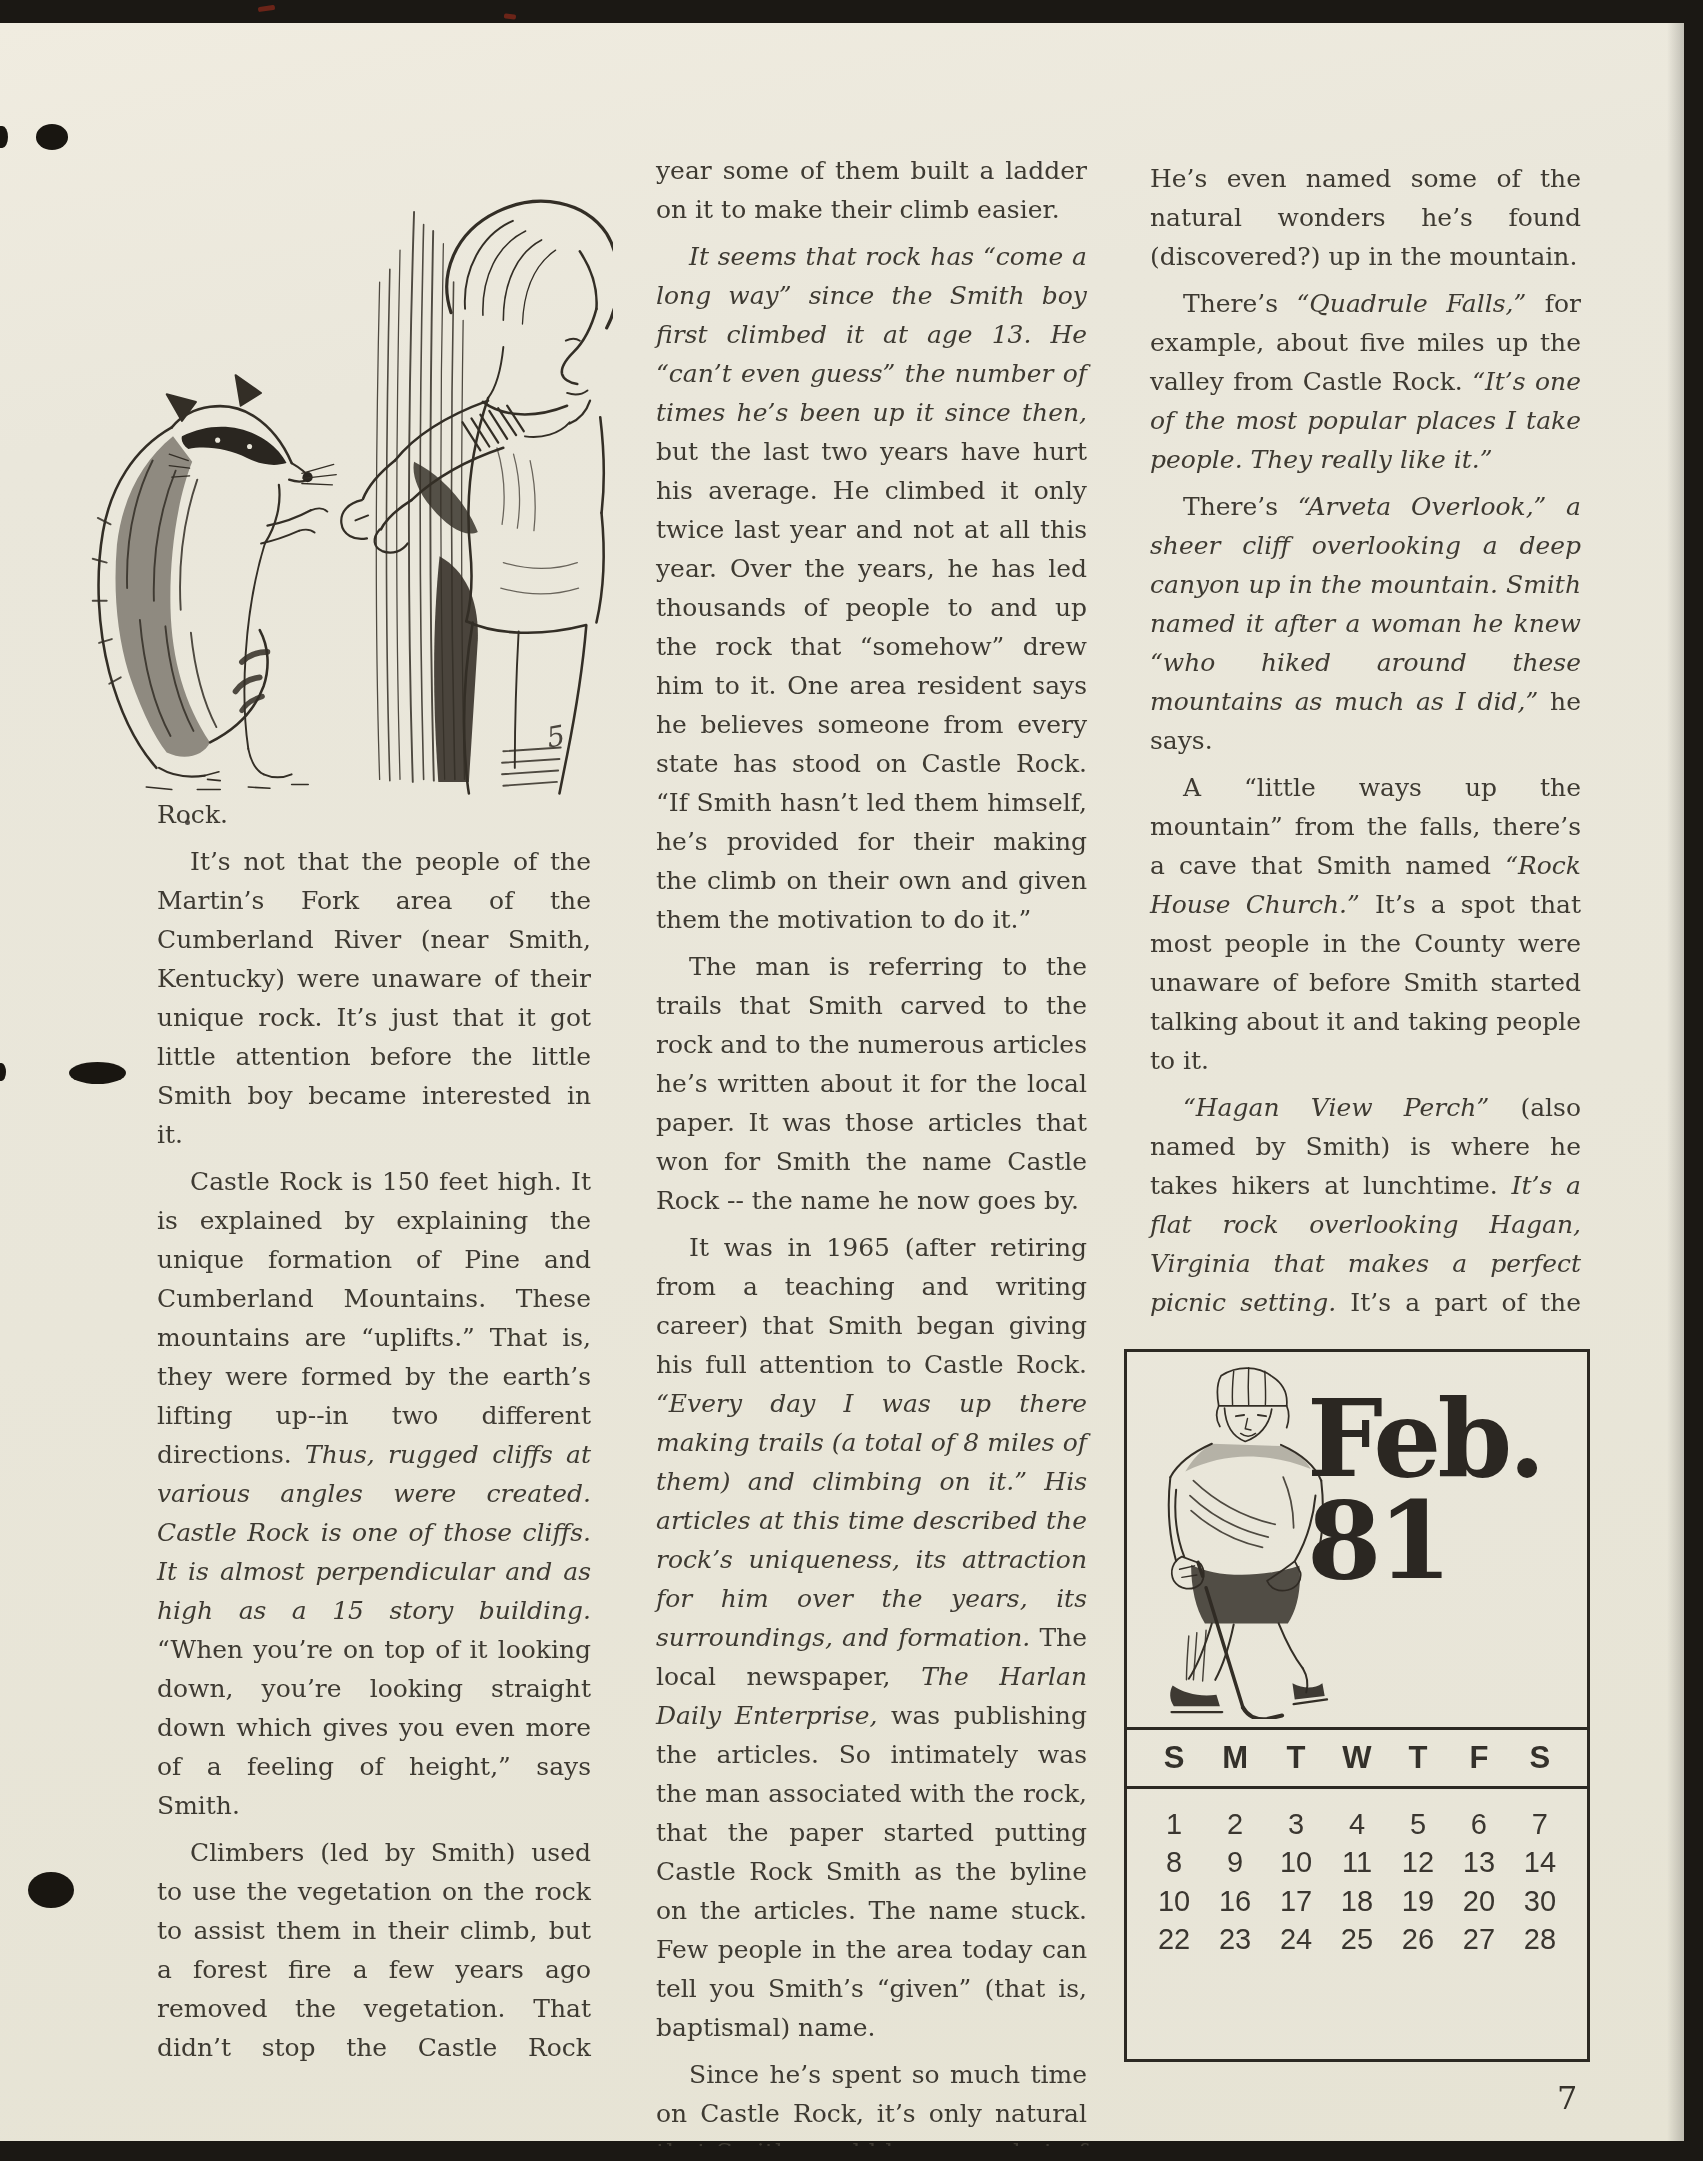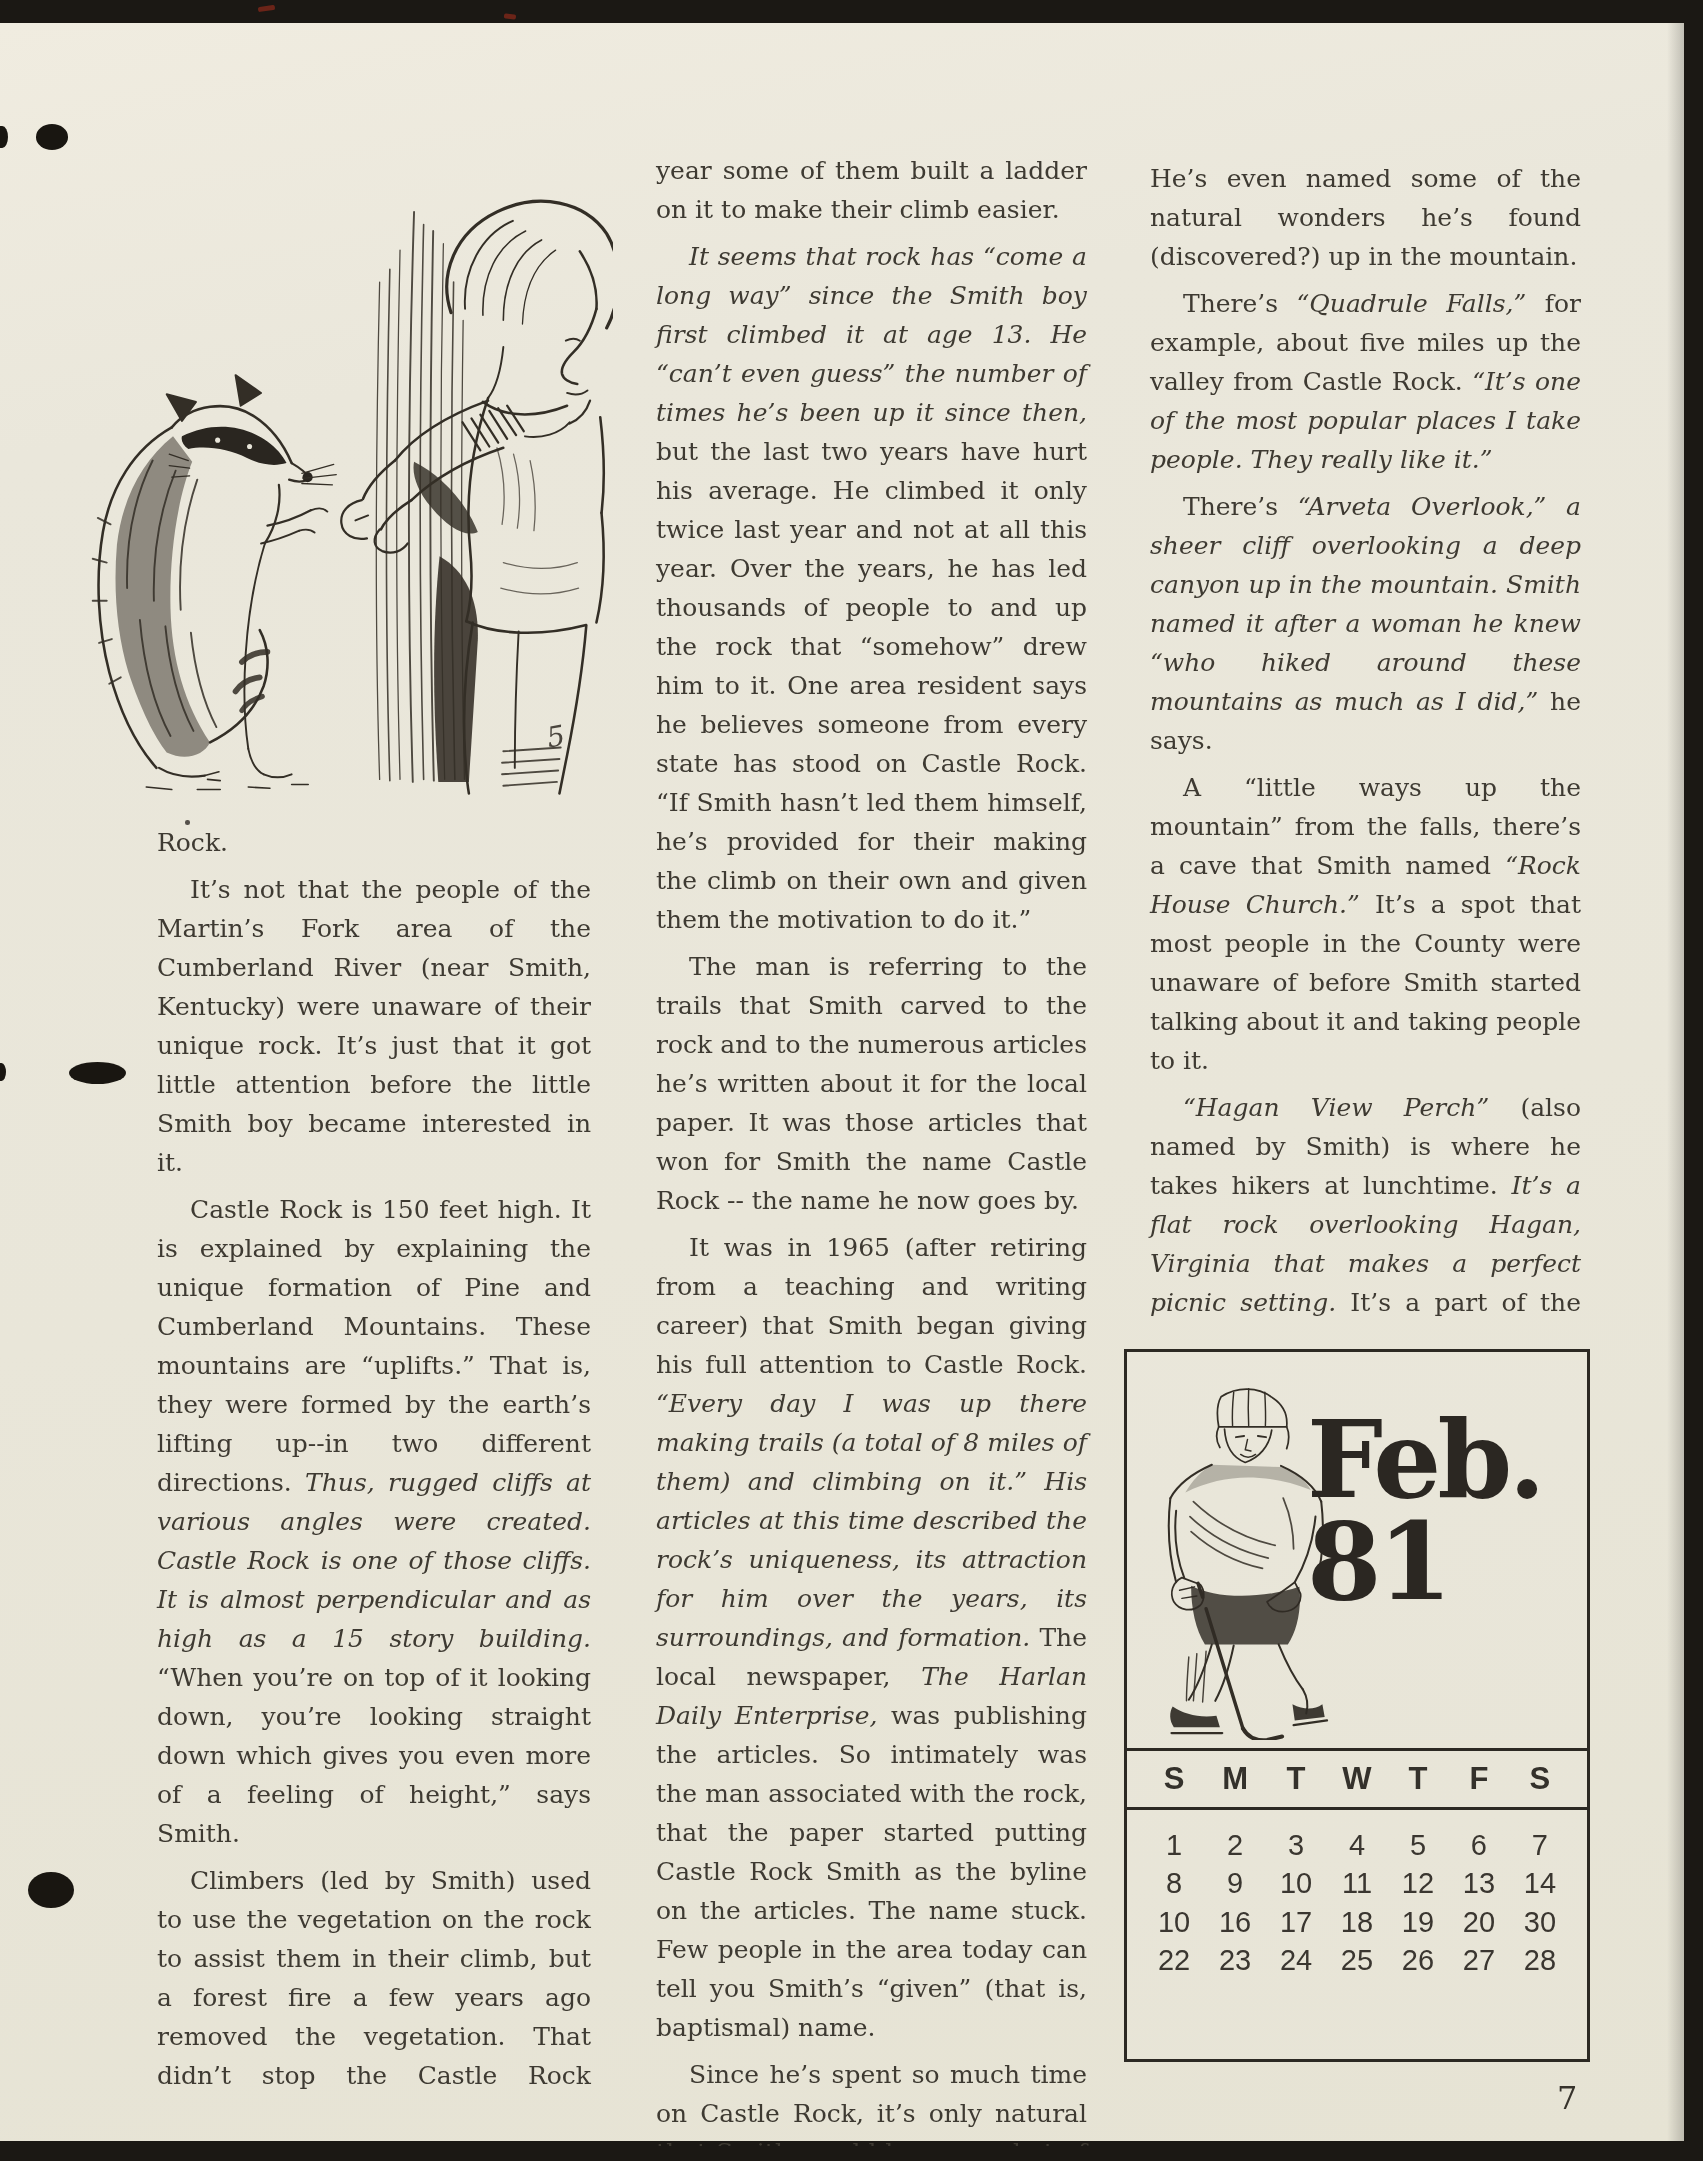--- a/index.html
+++ b/index.html
@@ -18,38 +18,38 @@
   .hole2b{left:-2.6px;top:1040px;width:9px;height:18px;border-radius:0 50% 50% 0;}
   .hole3{left:28px;top:1849px;width:46px;height:36px;}
   .speck{position:absolute;width:4.5px;height:4.5px;border-radius:50%;background:#55504a;}
   .redmark{position:absolute;background:#6b2418;border-radius:1.9px;}
   .redmark.a{left:258px;top:6.4px;width:16.6px;height:5.1px;transform:rotate(-8deg);}
   .redmark.b{left:504px;top:14px;width:11.5px;height:4.5px;transform:rotate(6deg);}
 
   
   .col{position:absolute;color:#3e3a32;font-size:25px;line-height:39px;
        text-align:justify;overflow:hidden;}
-  .col-left{left:149px;top:792px;width:450px;height:1282px;}
+  .col-left{left:149px;top:764px;width:450px;height:1282px;}
   .col-mid{left:648px;top:120px;width:447px;height:2003px;}
   .col-right{left:1142px;top:128px;width:447px;height:1180px;}
   .para{margin:8px;}
   .para.indent{text-indent:33px;}
   .run.italic{font-style:italic;}
 
   .sig{position:absolute;left:547px;top:697px;font-size:28px;font-style:italic;
        color:#4a453d;transform:rotate(-10deg);}
   .pagenum{position:absolute;left:1557px;top:2056px;font-size:32px;color:#37332c;}
 
   
   .illus-top{position:absolute;left:57px;top:93px;width:556px;height:684px;}
 
   
   .calendar{position:absolute;left:1124px;top:1326px;width:466px;height:713px;
             border:3.8px solid #2c2923;box-sizing:border-box;background:rgba(255,255,255,0.06);}
-  .cal-top{position:relative;width:100%;height:375px;margin-top:21px;}
+  .cal-top{position:relative;width:100%;height:375px;}
   .cal-player{position:absolute;left:20.4px;top:10.2px;width:193px;height:357px;}
   .cal-title{position:absolute;left:180px;top:36px;width:268px;
              font-family:"DejaVu Serif",serif;font-weight:bold;
              font-size:107px;line-height:0.95;letter-spacing:-3.8px;color:#2b2722;}
   .cal-headrow{display:grid;grid-template-columns:repeat(7,1fr);
                border-top:3.8px solid #2c2923;border-bottom:3.8px solid #2c2923;
                padding:0 16.6px;height:56px;align-items:center;}
   .cal-h{font-family:"Liberation Sans",sans-serif;font-weight:700;font-size:31px;
          color:#34312b;text-align:center;}
   .cal-grid{display:grid;grid-template-columns:repeat(7,1fr);padding:16.6px 16.6px 0 16.6px;row-gap:2.6px;}

